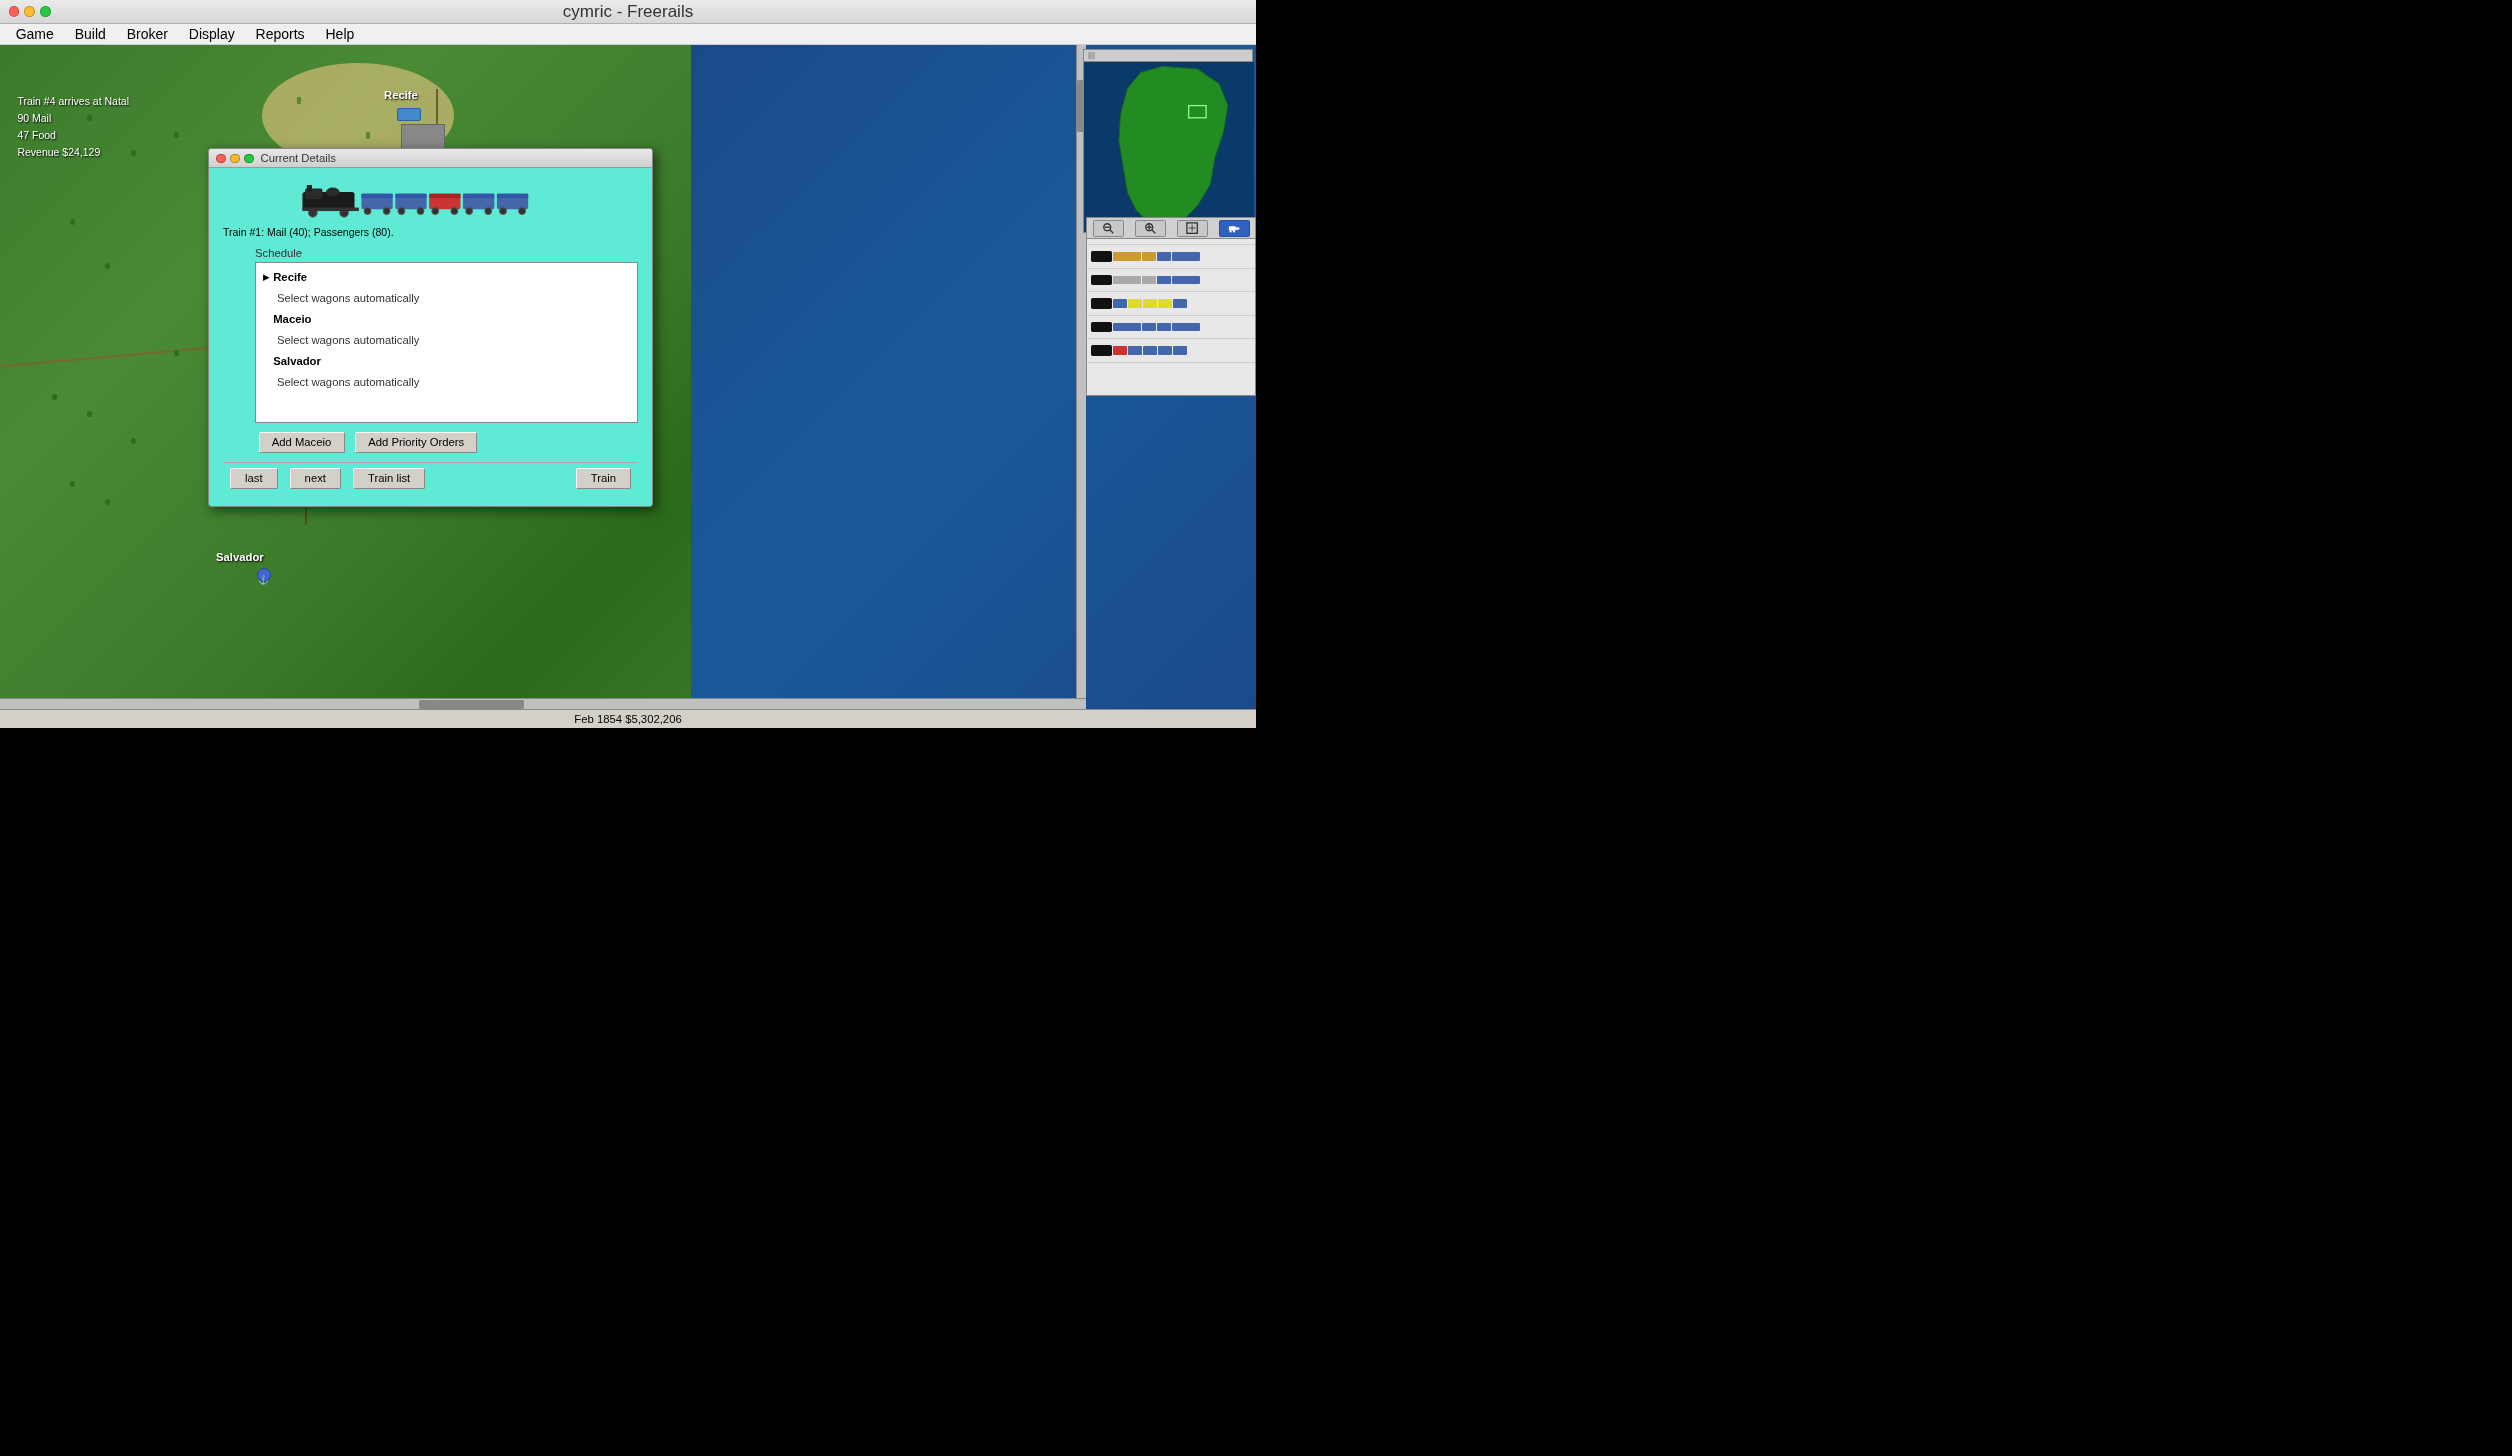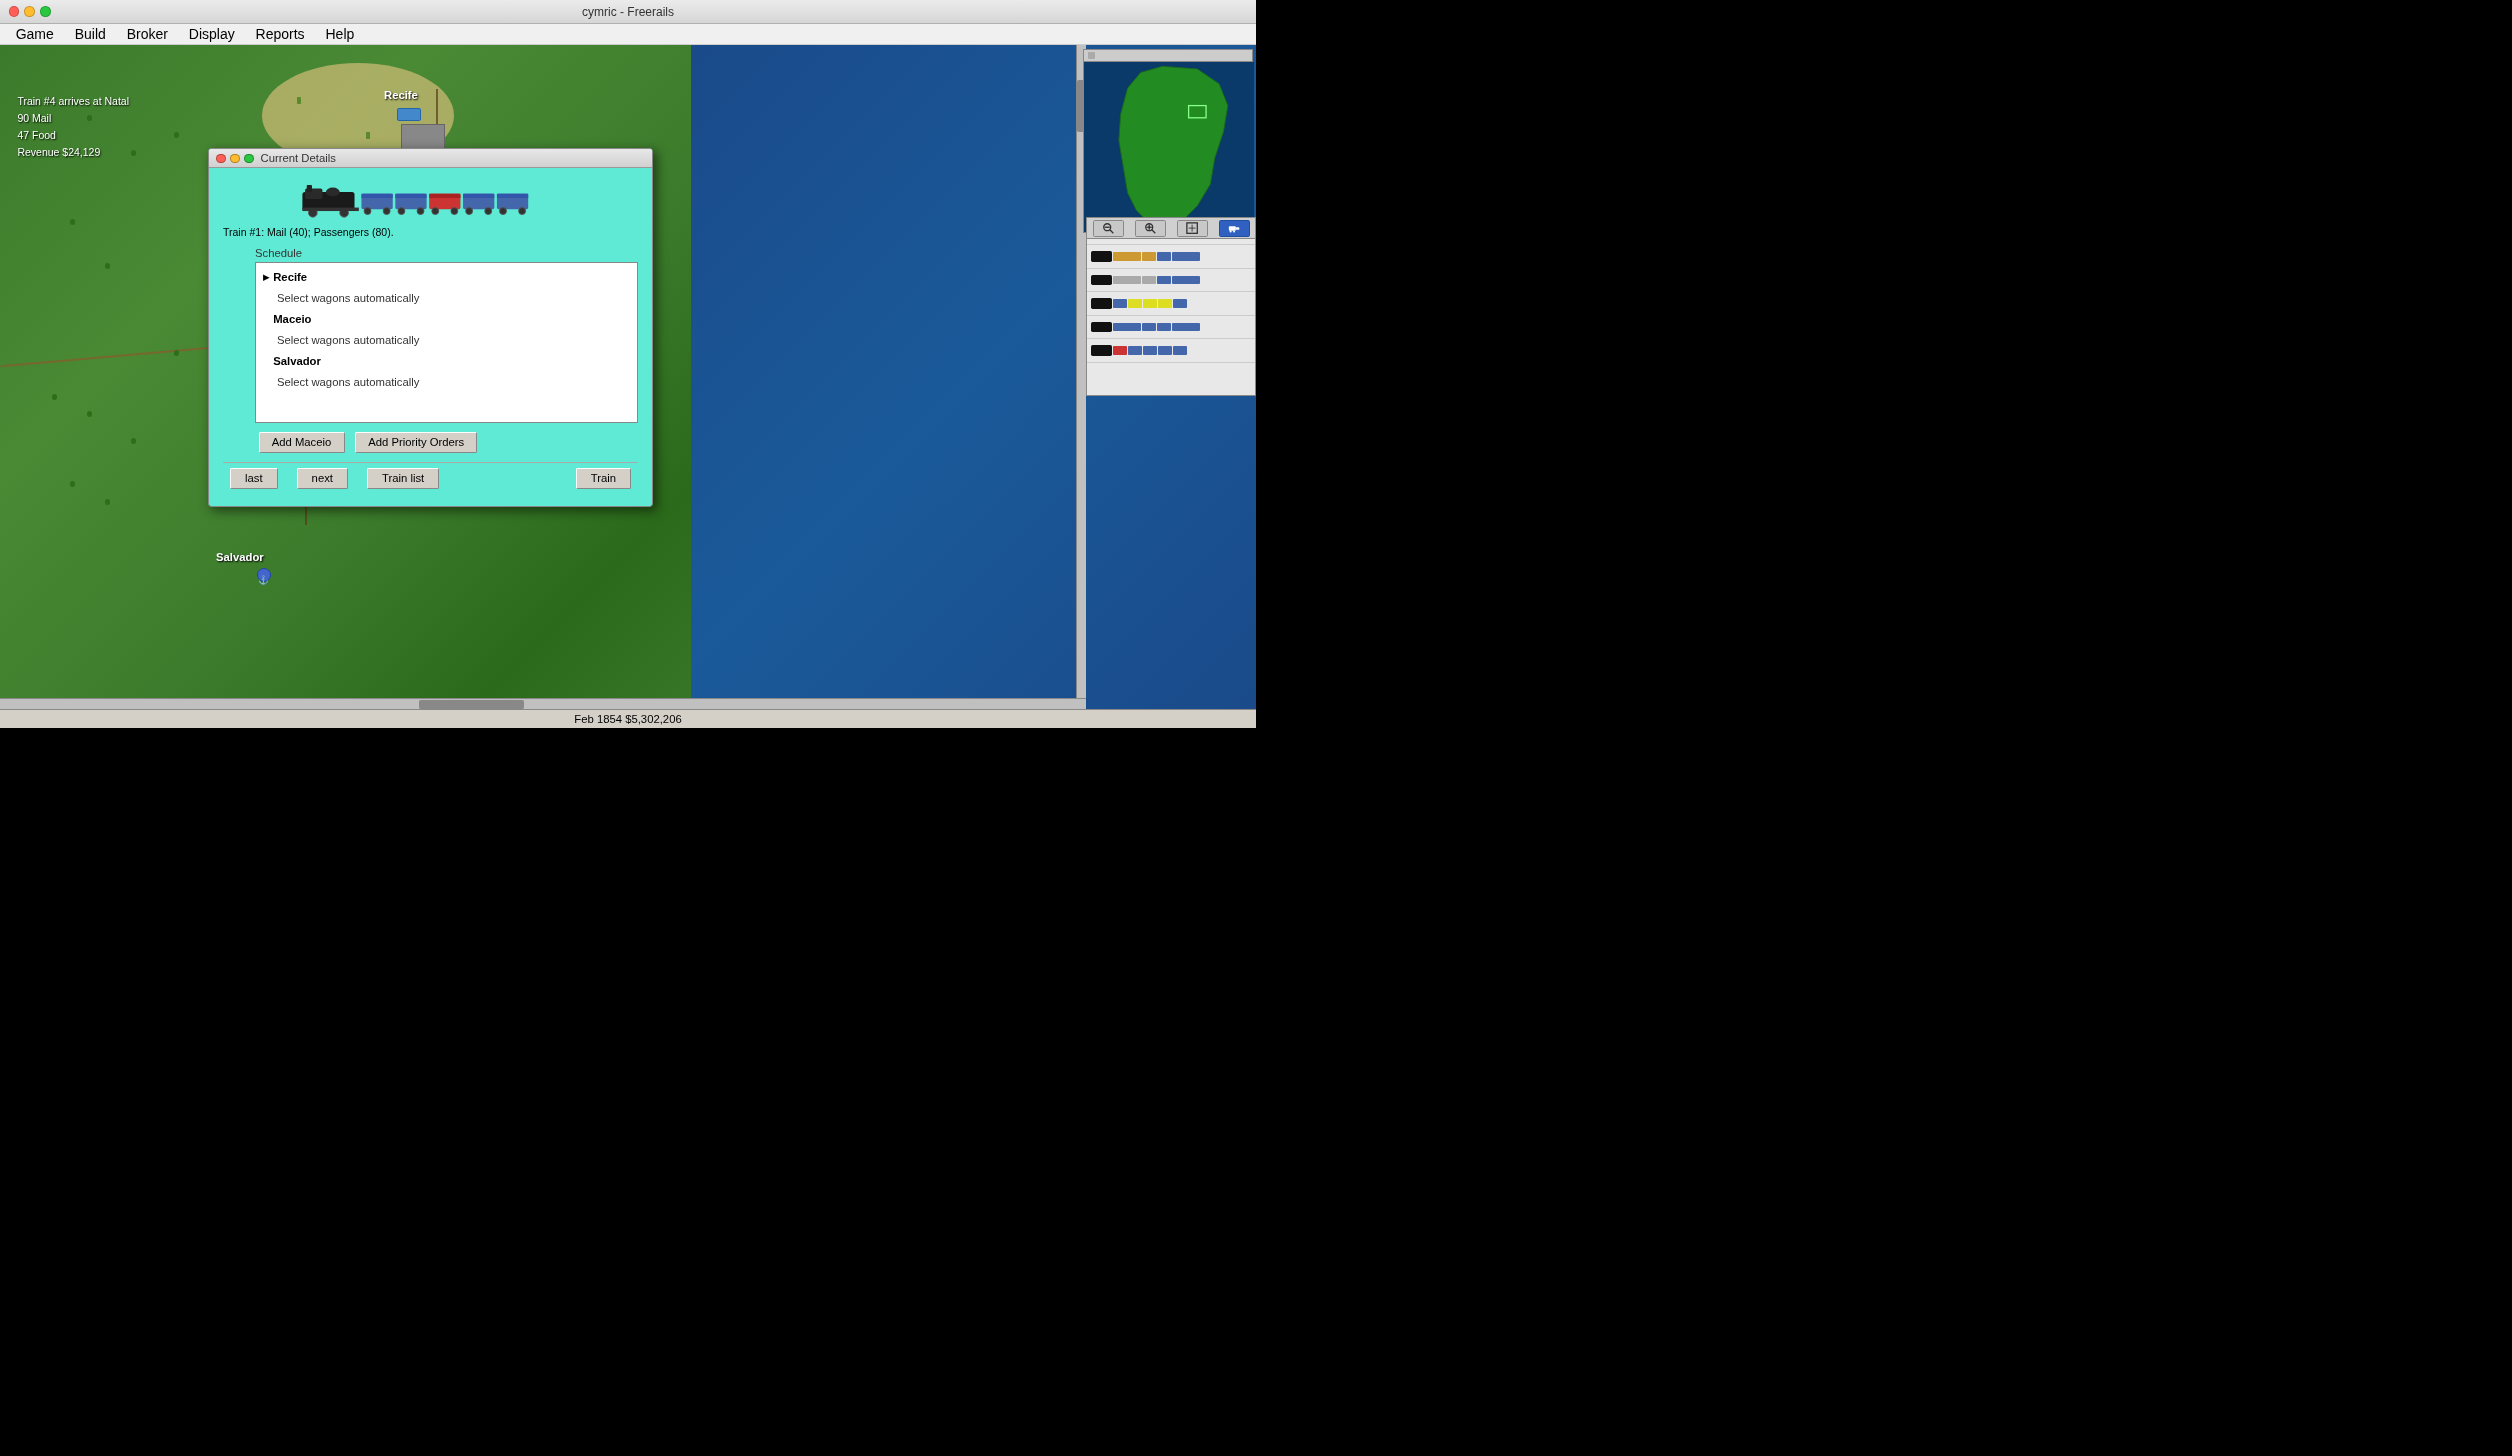--- a/index.html
+++ b/index.html
@@ -19,21 +19,21 @@
       height: 24.4px;
       background: linear-gradient(to bottom, #ebebeb, #d6d6d6);
       border-bottom: 0.9px solid #b0b0b0;
       display: flex;
       align-items: center;
       justify-content: center;
       position: relative;
       z-index: 100;
     }
     #titlebar-title {
-      font-size: 12px;
+      font-size: 17px;
       color: #333;
       font-weight: 500;
     }
     #window-controls {
       position: absolute;
       left: 8.7px;
       display: flex;
       gap: 5.2px;
       align-items: center;
     }
@@ -380,21 +380,21 @@
       border-top-color: #fff;
       border-left-color: #fff;
       font-size: 11.3px;
       cursor: pointer;
       border-radius: 1.7px;
     }
 
     
     #dialog-nav-btns {
       display: flex;
-      gap: 19px;
+      gap: 12px;
       margin-top: 8.7px;
       align-items: center;
       padding: 5.2px 7px;
       border-top: 0.9px solid #aaa;
     }
     .nav-btn {
       padding: 3.5px 14px;
       background: #d4d0c8;
       border: 1.7px solid #888;
       border-top-color: #fff;

